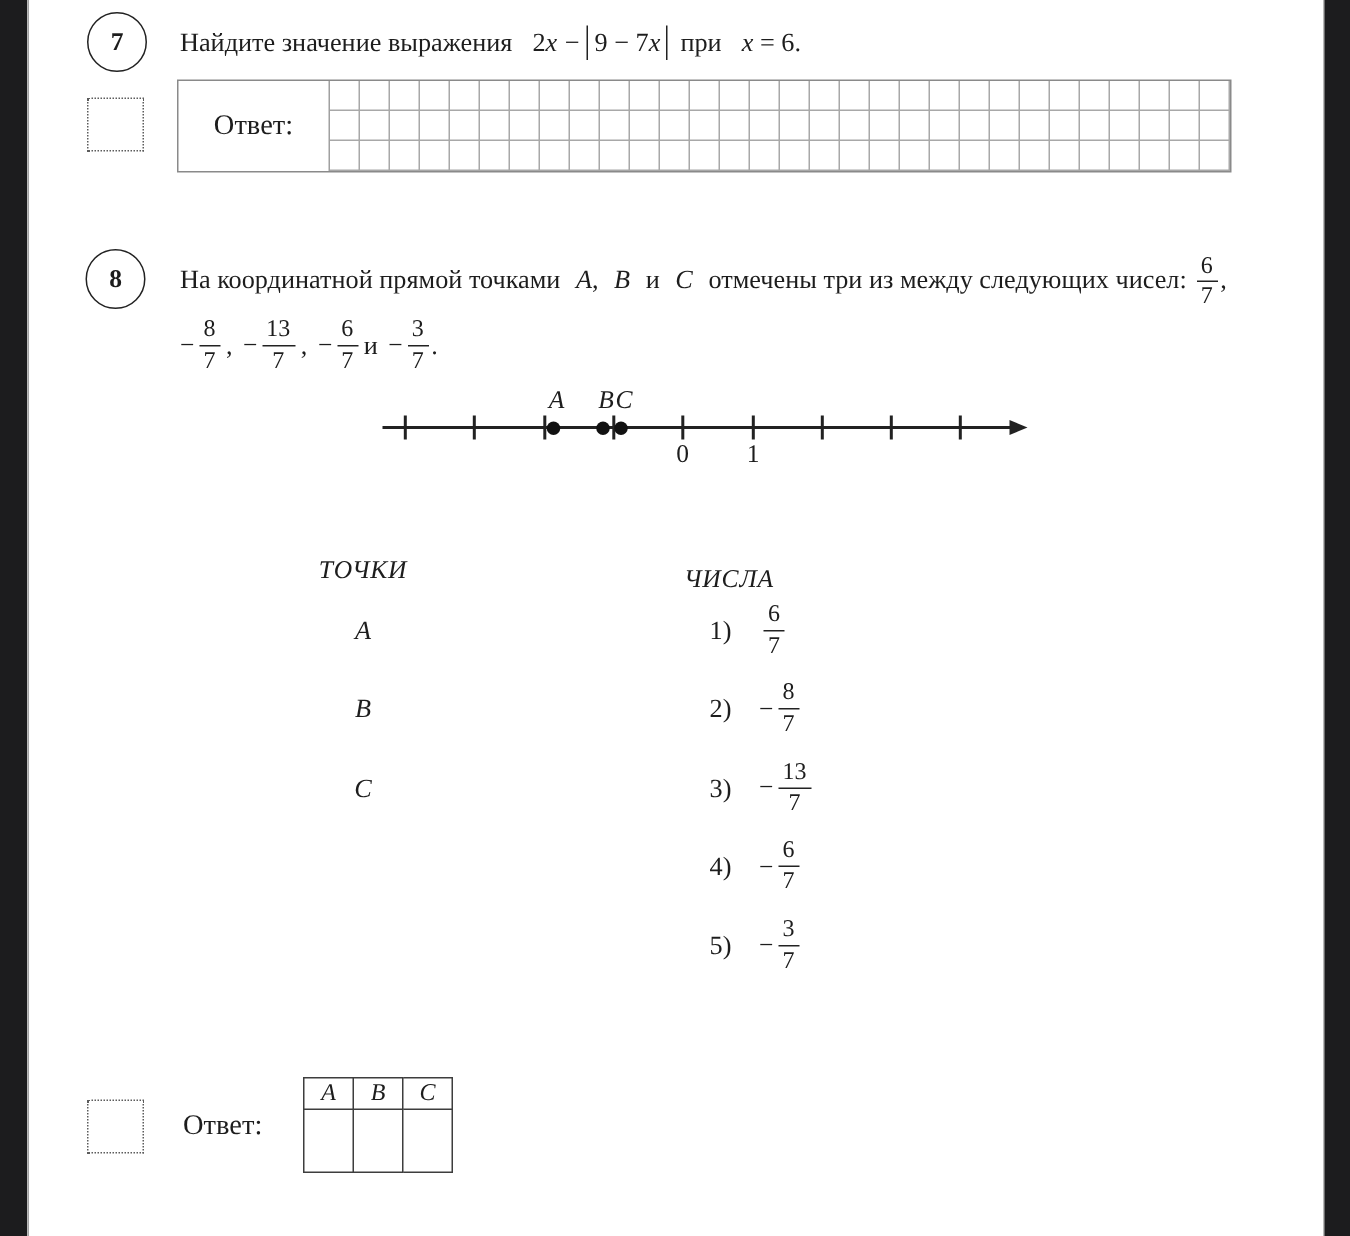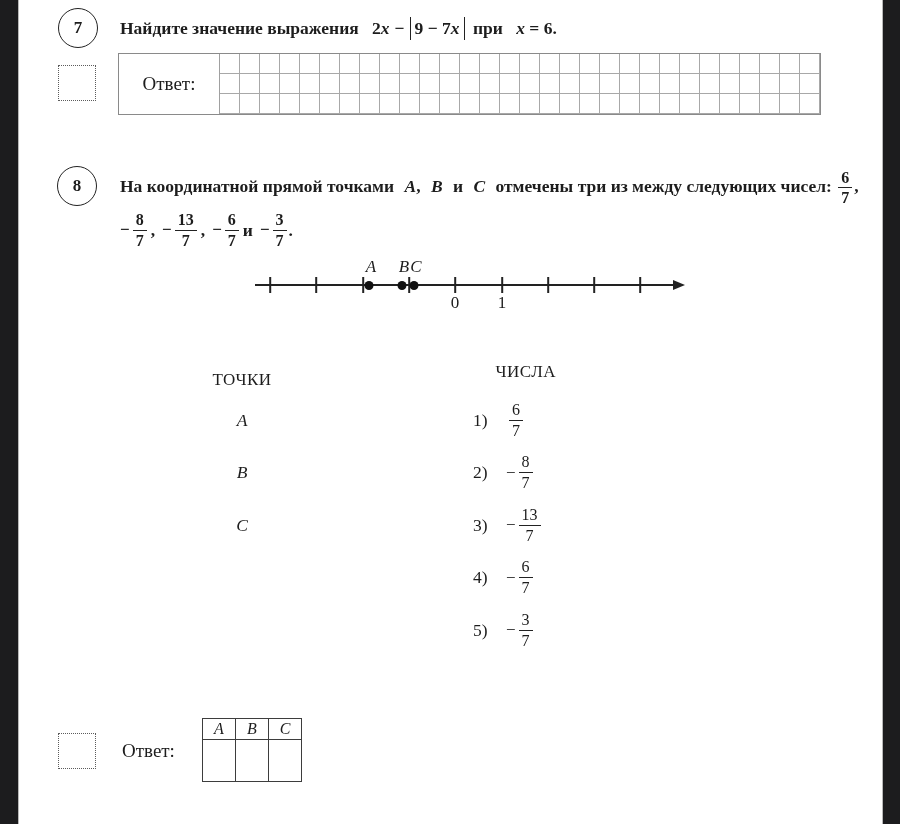--- a/index.html
+++ b/index.html
@@ -5,21 +5,21 @@
   html,body{margin:0;padding:0;}
   body{width:900px;height:824px;background:#ffffff;font-family:"Liberation Serif","DejaVu Serif",serif;color:#1d1d1d;}
   .page{position:relative;width:900px;height:824px;overflow:hidden;background:#fff;}
   .side-bar{position:absolute;top:0;width:18px;height:824px;background:#1c1c1e;}
   .side-bar.left{left:0;border-right:1px solid #b9b9b9;}
   .side-bar.right{left:882px;border-left:1px solid #b9b9b9;}
 
   .badge{position:absolute;width:38px;height:38px;border:1.7px solid #222;border-radius:50%;
          display:flex;align-items:center;justify-content:center;font-weight:bold;font-size:17px;background:#fff;}
 
-  .qtext{position:absolute;font-size:17.5px;line-height:24px;white-space:nowrap;font-weight:bold;}
+  .qtext{position:absolute;font-size:17.5px;line-height:24px;white-space:nowrap;}
   .qtext .gap{margin-right:6px;}
   .qtext .bgap{margin-right:9px;}
   i{font-style:italic;}
   .op{margin:0 5px;}
   .abs{display:inline-block;border-left:1.3px solid #222;border-right:1.3px solid #222;padding:0 4px;line-height:23px;}
 
   .frac{display:inline-flex;flex-direction:column;align-items:center;vertical-align:middle;
         font-size:16px;line-height:1.12;margin:0 2px;}
   .frac .fnum{border-bottom:1.2px solid #222;padding:0 3px 1px;}
   .frac .fden{padding:1px 3px 0;}
@@ -38,21 +38,21 @@
   .numberline{position:absolute;left:0;top:256px;width:900px;height:64px;}
   .nl-axis{position:absolute;left:255px;top:28px;width:424px;height:1.6px;background:#222;}
   .nl-arrow{position:absolute;left:673px;top:23.5px;width:0;height:0;
             border-left:12px solid #222;border-top:5.5px solid transparent;border-bottom:5.5px solid transparent;}
   .nl-tick{position:absolute;top:21px;width:1.6px;height:16px;background:#222;transform:translateX(-50%);}
   .nl-dot{position:absolute;top:24.5px;width:9px;height:9px;border-radius:50%;background:#111;transform:translateX(-50%);}
   .nl-ptlabel{position:absolute;top:1px;font-size:17px;font-style:italic;transform:translateX(-50%);}
   .nl-numlabel{position:absolute;top:37px;font-size:17px;transform:translateX(-50%);}
 
   
-  .col-header{position:absolute;font-size:17px;letter-spacing:0.5px;}
+  .col-header{position:absolute;font-size:17px;letter-spacing:0.5px;font-style:italic;}
   .plist{position:absolute;left:192px;top:394px;width:100px;}
   .plist .prow{height:52.5px;display:flex;align-items:center;justify-content:center;font-size:17.5px;}
   .nlist{position:absolute;left:473px;top:394px;}
   .nlist .nrow{height:52.5px;display:flex;align-items:center;font-size:17.5px;}
   .nlist .nlab{width:24px;margin-right:9px;}
 
   
   .ans8-label{position:absolute;left:122px;top:740px;font-size:19px;}
   table.abc{position:absolute;left:202px;top:718px;border-collapse:collapse;background:#fff;}
   table.abc td{border:1.2px solid #3d3d3d;width:32px;text-align:center;padding:0;}
@@ -236,21 +236,21 @@
       <div class="nl-dot" style="left: 369px;"></div>
       <div class="nl-ptlabel" style="left: 371px;">A</div>
       <div class="nl-dot" style="left: 402px;"></div>
       <div class="nl-ptlabel" style="left: 404px;">B</div>
       <div class="nl-dot" style="left: 414px;"></div>
       <div class="nl-ptlabel" style="left: 416px;">C</div>
     </div>
 
 
   <div class="col-header" style="left:192px;top:370px;width:100px;text-align:center;">ТОЧКИ</div>
-  <div class="col-header" style="left:456px;top:362px;width:100px;text-align:right;">ЧИСЛА</div>
+  <div class="col-header" style="left:456px;top:376px;width:100px;text-align:left;">ЧИСЛА</div>
 
   <div class="plist">
     <div class="prow">
         <i>A</i>
       </div>
     <div class="prow">
         <i>B</i>
       </div>
     <div class="prow">
         <i>C</i>

